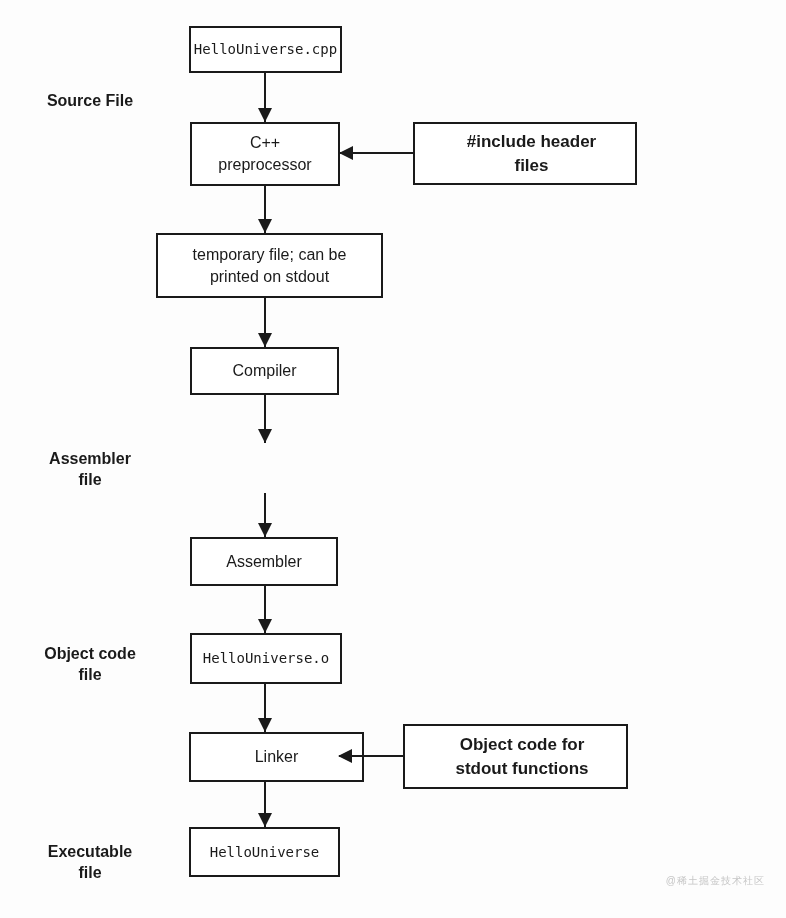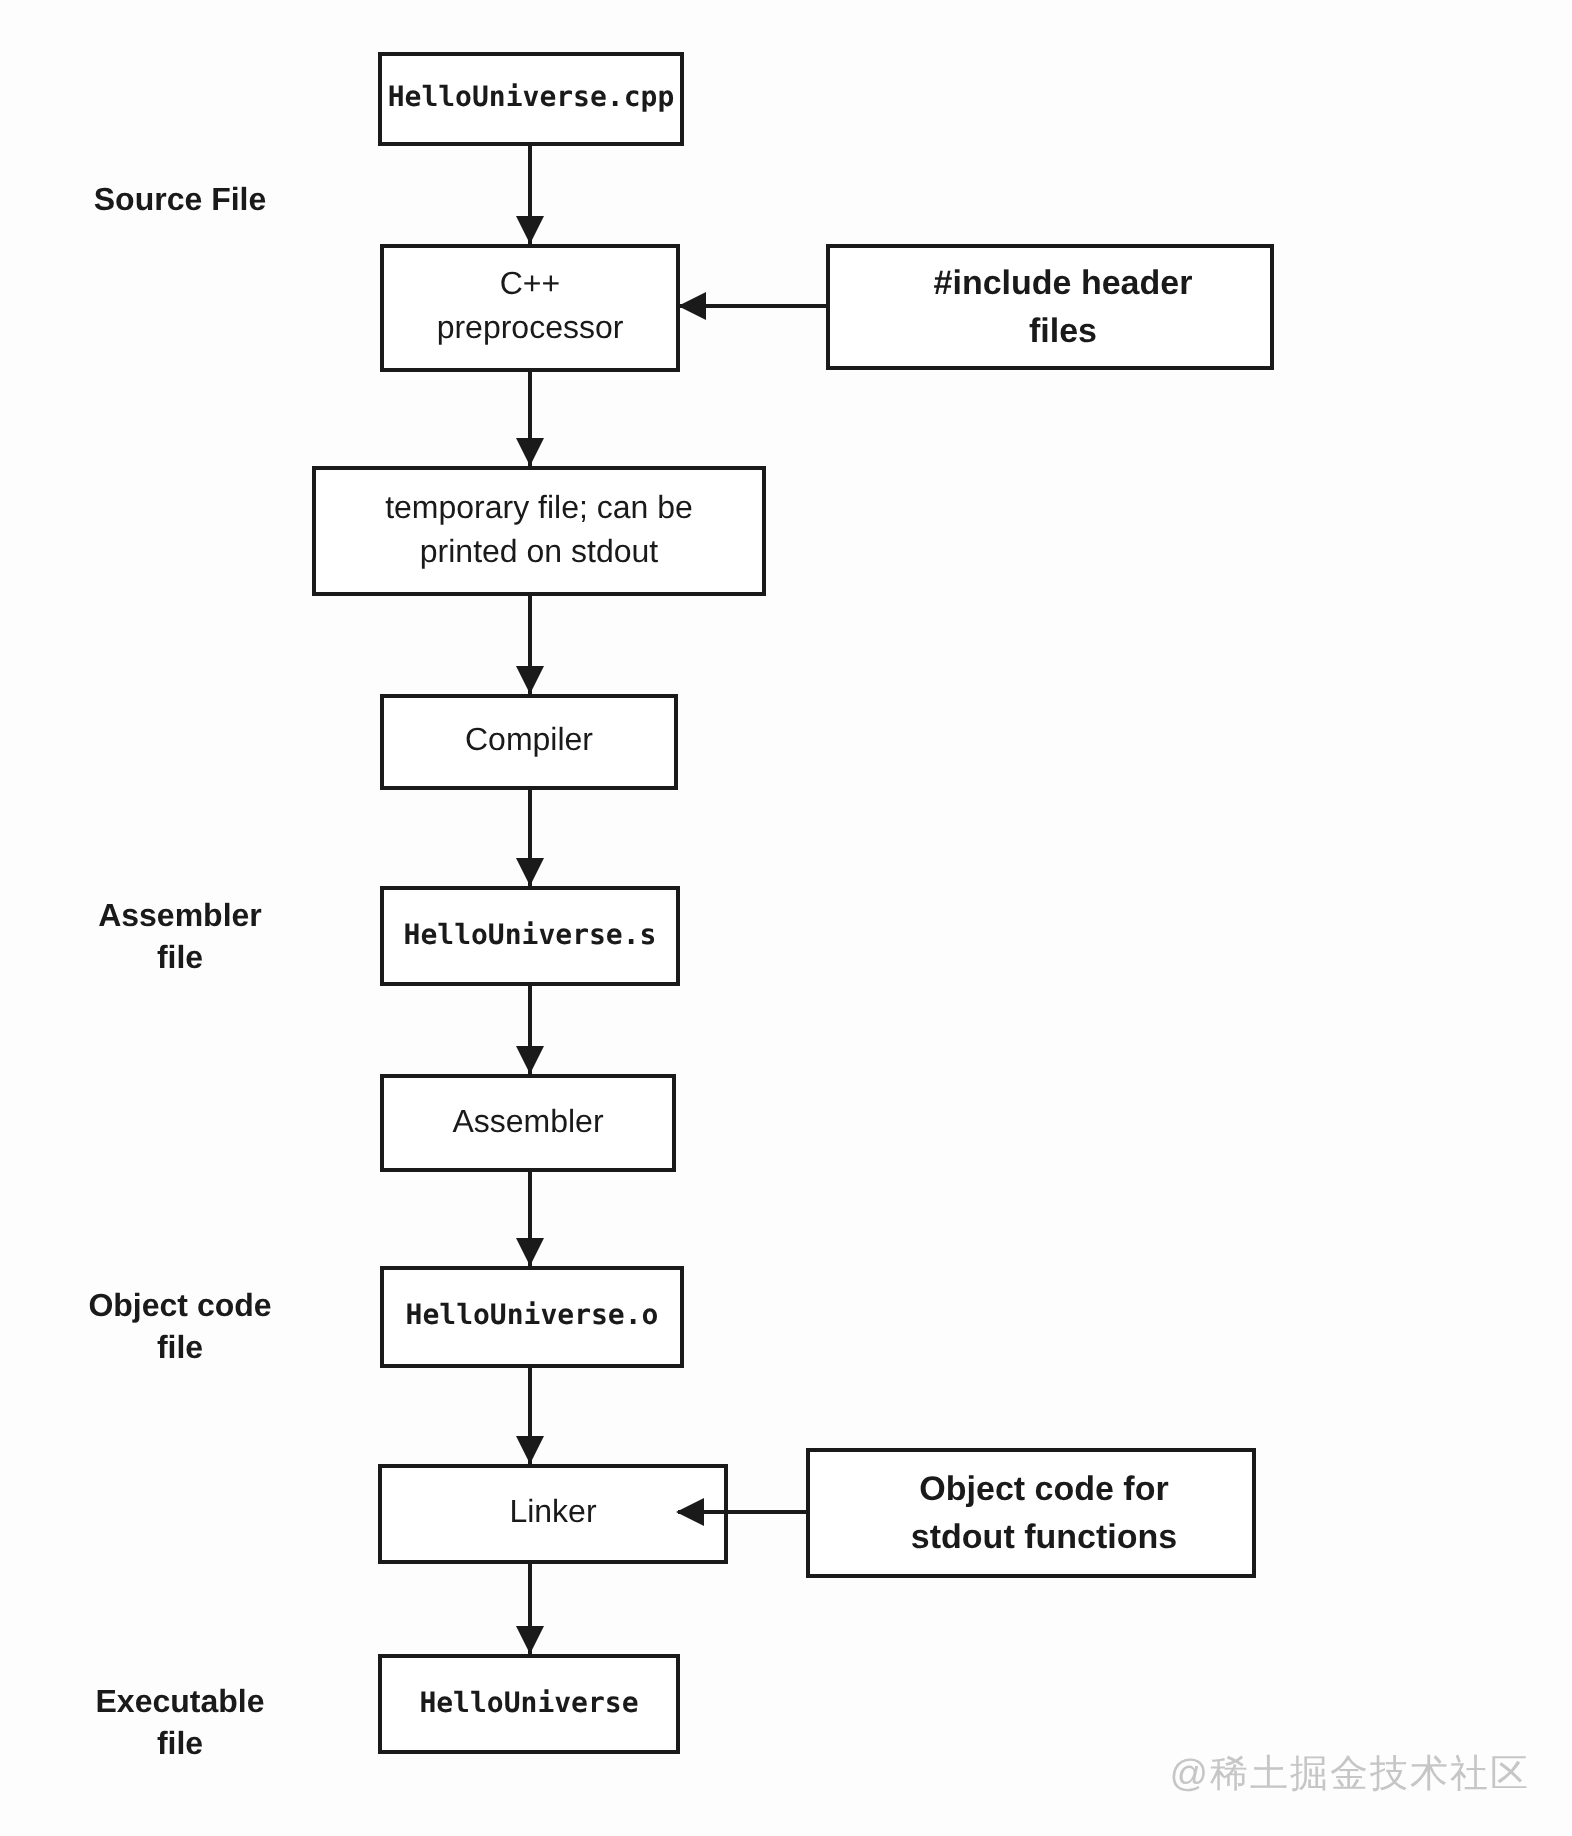--- a/index.html
+++ b/index.html
@@ -22,21 +22,21 @@
     border:2px solid var(--ink);
     background:#fff;
     display:flex;align-items:center;justify-content:center;
     text-align:center;
     white-space:pre-line;
     line-height:1.35;
   }
   .plain{font-size:16px;}
   .mono{
     font-family:"DejaVu Sans Mono", monospace;
-    font-weight:bold;
+    font-weight:normal;
     font-size:14px;
     letter-spacing:0;
   }
   .bold-note{font-size:17px;font-weight:bold;line-height:1.4;padding-left:13px;}
   .side-label{
     position:absolute;
     font-size:16px;font-weight:bold;
     text-align:center;
     white-space:pre-line;
     line-height:1.3;
@@ -65,21 +65,21 @@
     position:absolute;
     left:-1px;top:-6px;
     width:0;height:0;
     border-top:7px solid transparent;
     border-bottom:7px solid transparent;
     border-right:14px solid var(--ink);
   }
   .watermark{
     position:absolute;
     top:874px;right:21px;
-    font-size:19px;
+    font-size:10px;
     color:var(--wm);
     letter-spacing:1px;
   }
 </style>
 </head>
 <body>
 
 <div class="canvas">
 
   <div class="side-label" style="left:20px;top:91px;width:140px">Source File</div>
@@ -93,21 +93,20 @@
   <div class="box mono" style="left:189px;top:26px;width:153px;height:47px">HelloUniverse.cpp</div>
 
   <div class="box plain" style="left:190px;top:122px;width:150px;height:64px">C++
 preprocessor</div>
 
   <div class="box plain" style="left:156px;top:233px;width:227px;height:65px">temporary file; can be
 printed on stdout</div>
 
   <div class="box plain" style="left:190px;top:347px;width:149px;height:48px">Compiler</div>
 
-  <div class="box mono" style="left:190px;top:443px;width:150px;height:50px">HelloUniverse.s</div>
 
   <div class="box plain" style="left:190px;top:537px;width:148px;height:49px">Assembler</div>
 
   <div class="box mono" style="left:190px;top:633px;width:152px;height:51px">HelloUniverse.o</div>
 
   <div class="box plain" style="left:189px;top:732px;width:175px;height:50px">Linker</div>
 
   <div class="box mono" style="left:189px;top:827px;width:151px;height:50px">HelloUniverse</div>
 
   <div class="box bold-note" style="left:413px;top:122px;width:224px;height:63px">#include header

